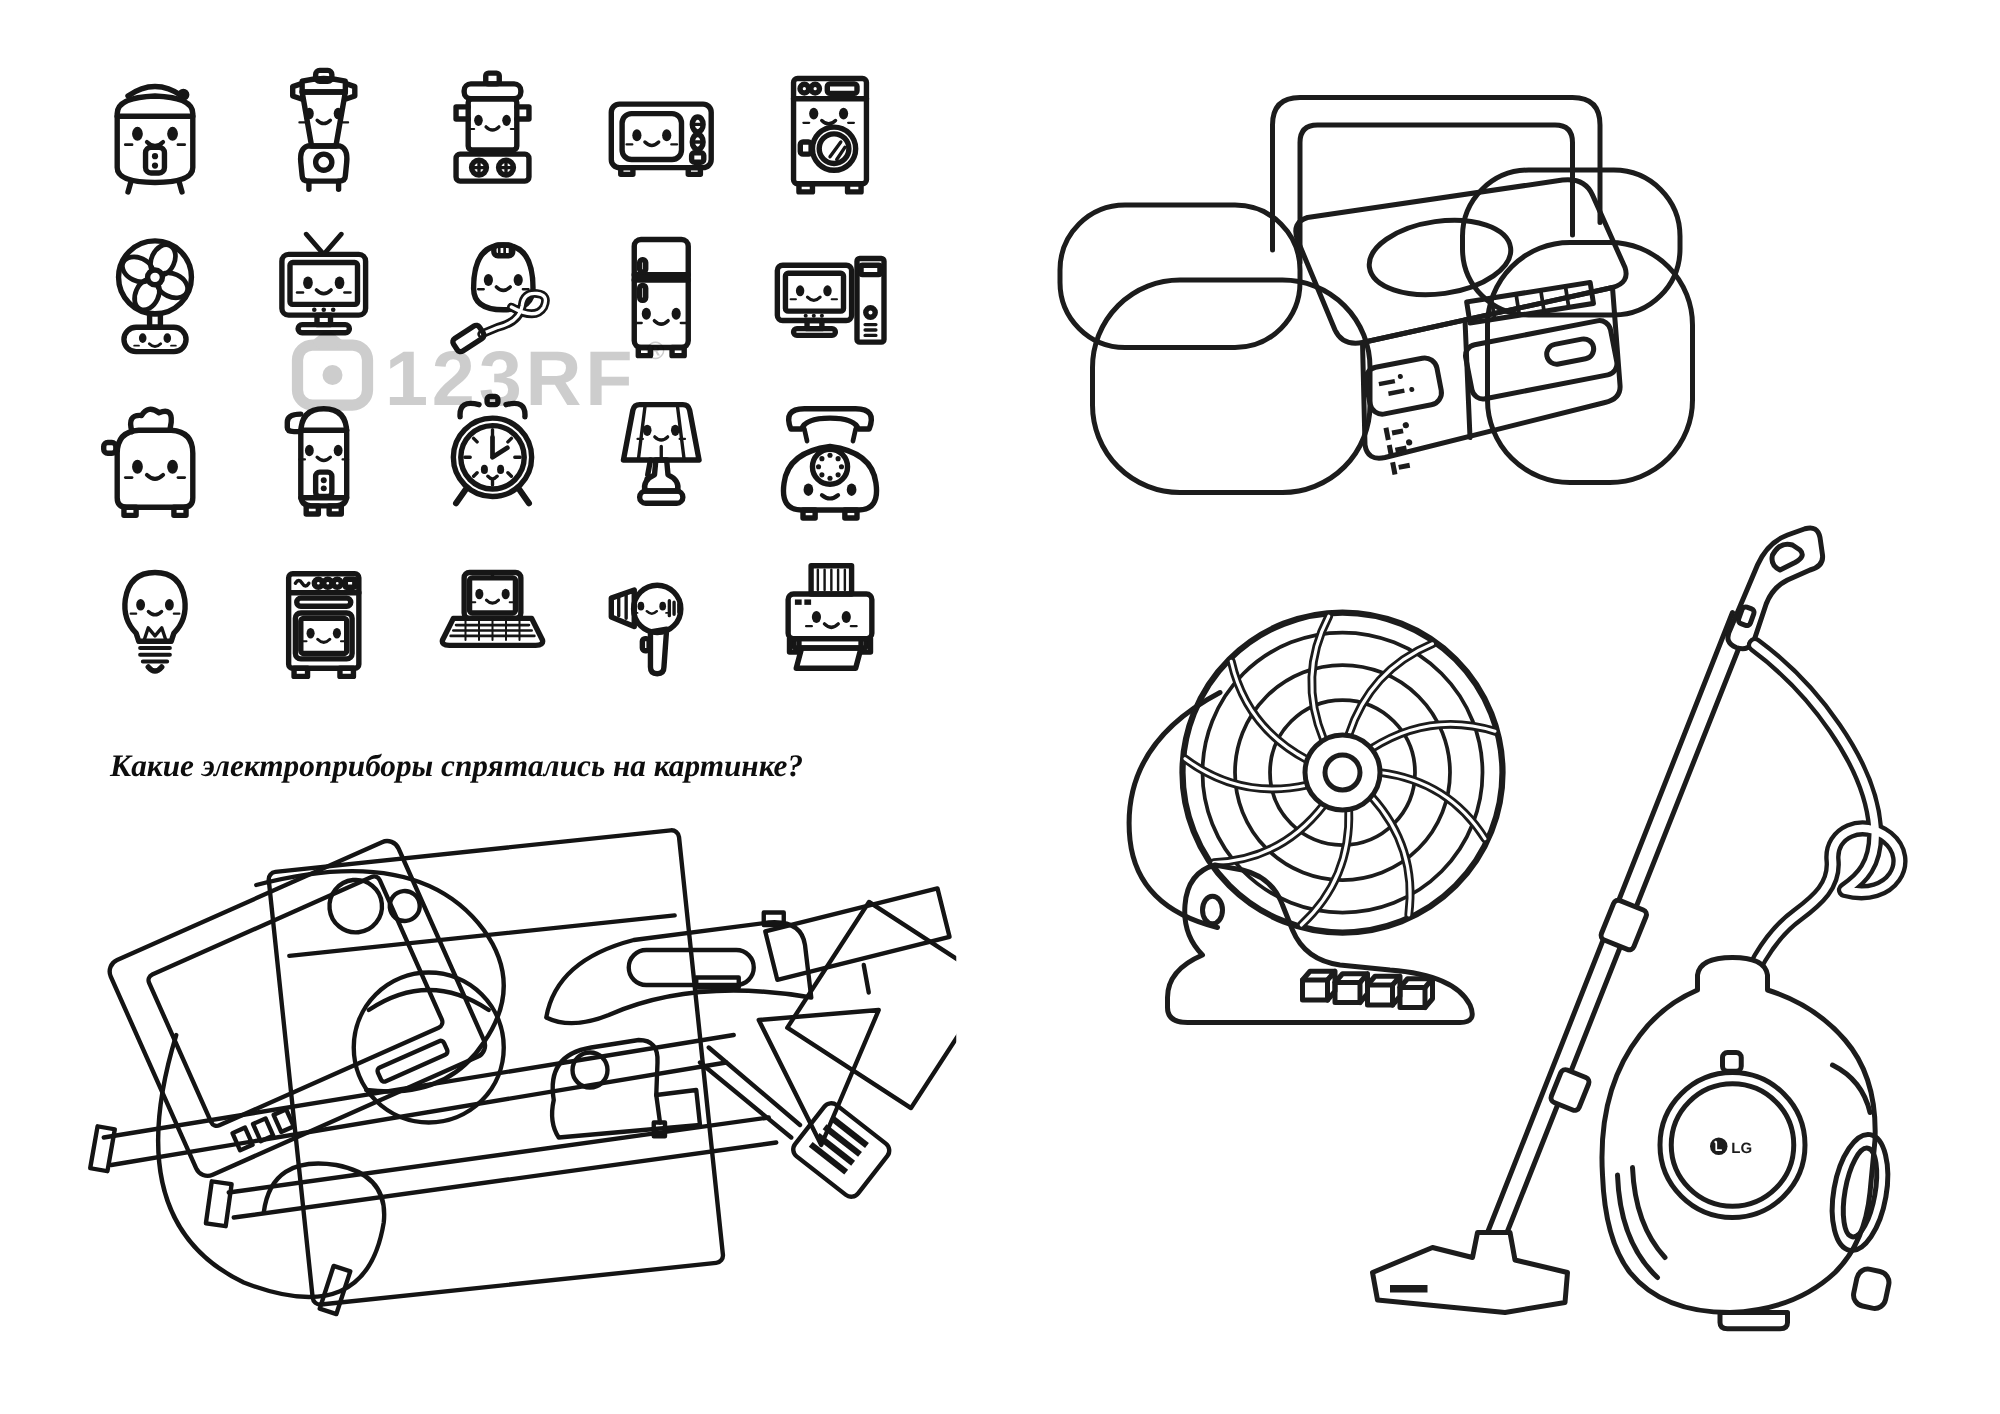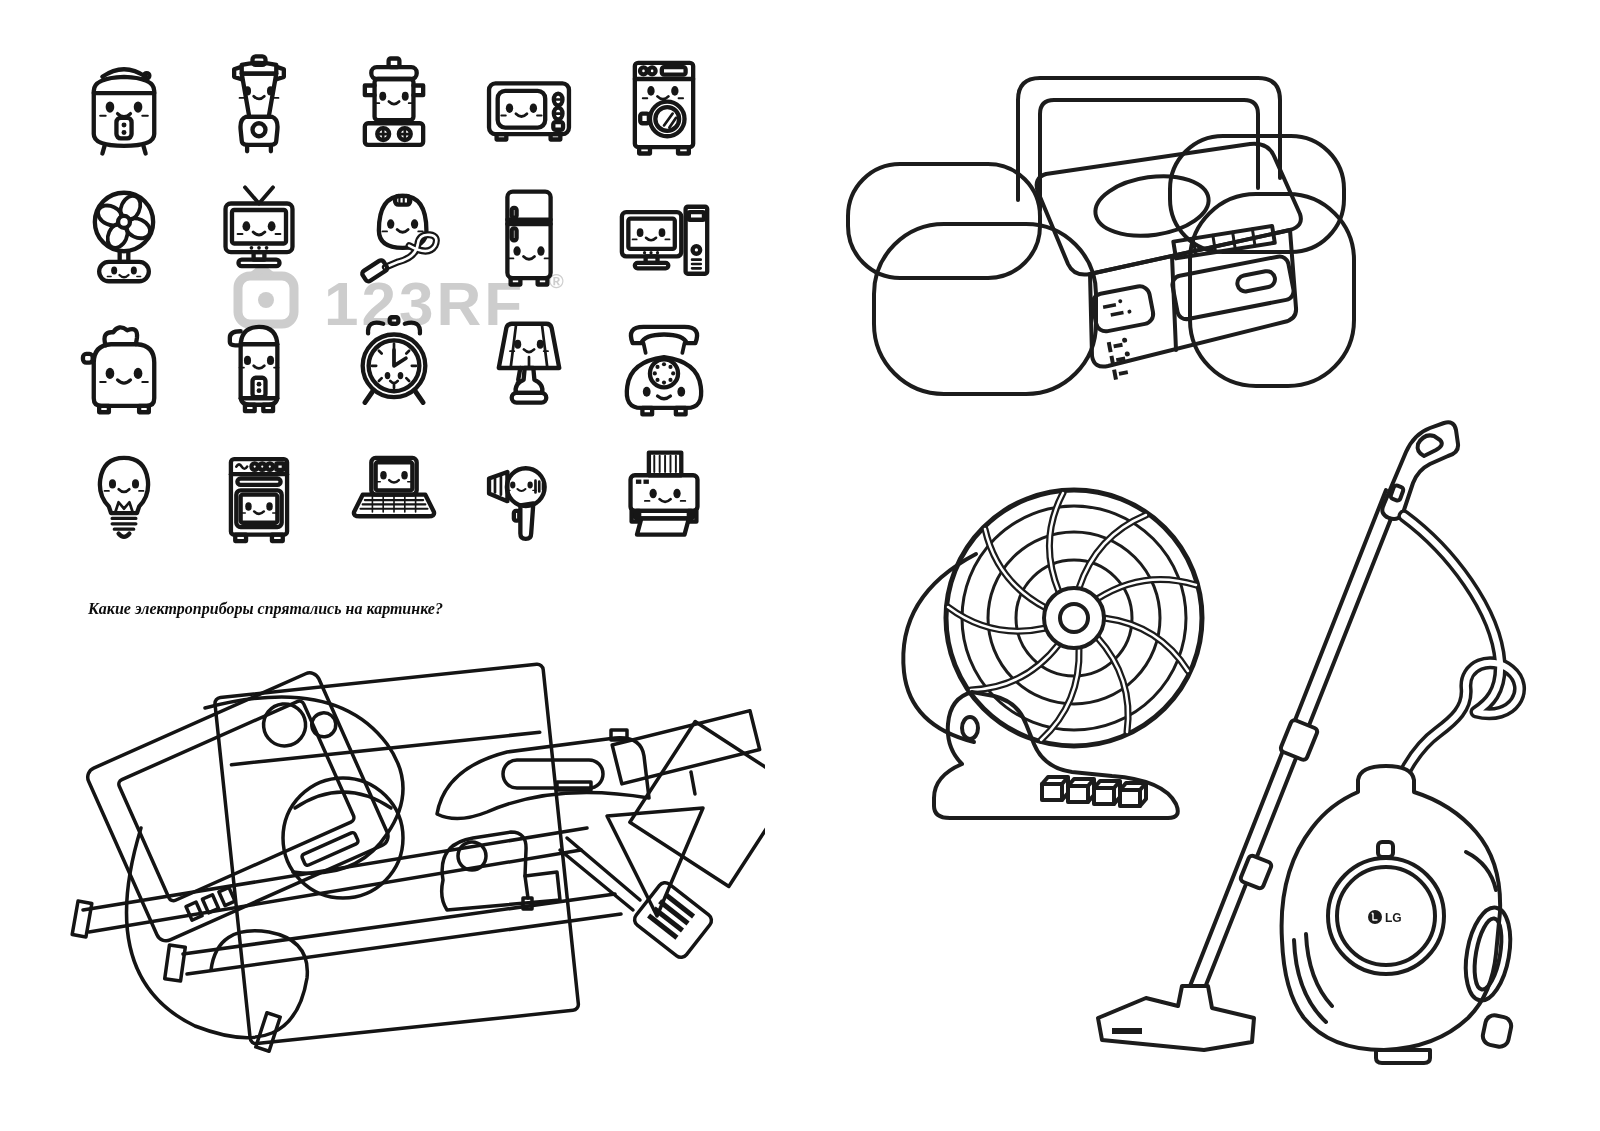--- a/index.html
+++ b/index.html
@@ -5,27 +5,27 @@
   html,body{margin:0;padding:0;background:#fff;}
   .page{position:relative;width:1600px;height:1131px;background:#ffffff;overflow:hidden;
         font-family:"Liberation Sans",sans-serif;color:#161616;}
   svg{display:block;}
   .abs{position:absolute;}
   .icon-grid{left:56px;top:40px;width:676px;height:524px;display:grid;
              grid-template-columns:repeat(5,1fr);grid-template-rows:repeat(4,1fr);
              place-items:center;}
   .icon-cell{width:110px;height:112px;display:flex;align-items:center;justify-content:center;}
   .ic{width:108px;height:108px;}
-  .watermark{left:232px;top:266px;height:78px;display:flex;align-items:flex-start;gap:24px;
+  .watermark{left:232px;top:266px;height:78px;display:flex;align-items:flex-start;gap:8px;
              color:#c9c9c9;mix-blend-mode:multiply;opacity:.92;pointer-events:none;z-index:5;}
   .wm-text{font-size:62px;font-weight:bold;letter-spacing:3px;line-height:76px;
            font-family:"Liberation Sans",sans-serif;}
   .wm-reg{font-size:20px;font-weight:bold;line-height:30px;}
   .question{left:88px;top:600px;width:640px;font-family:"Liberation Serif",serif;
-            font-style:italic;font-weight:bold;font-size:16px;color:#0d0d0d;}
+            font-style:italic;font-weight:bold;font-size:25px;color:#0d0d0d;}
   .tangle{left:55px;top:648px;}
   .boombox{left:822px;top:48px;}
   .tablefan{left:876px;top:446px;}
   .vacuum{left:1086px;top:420px;}
 </style>
 </head>
 <body>
 
 <div class="page">
 

